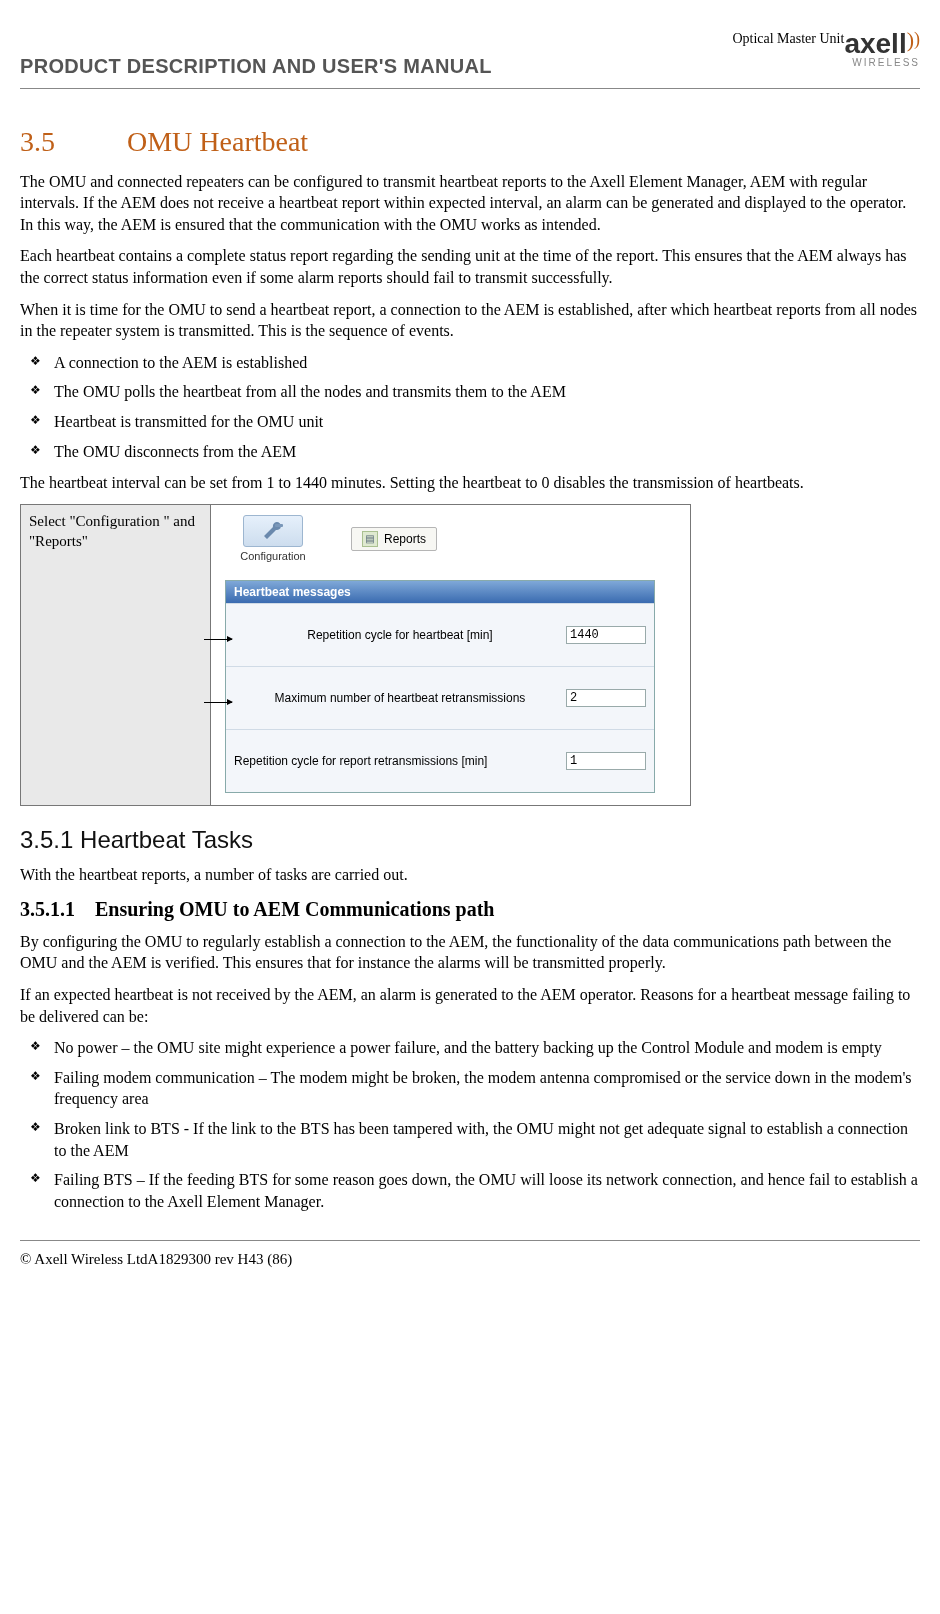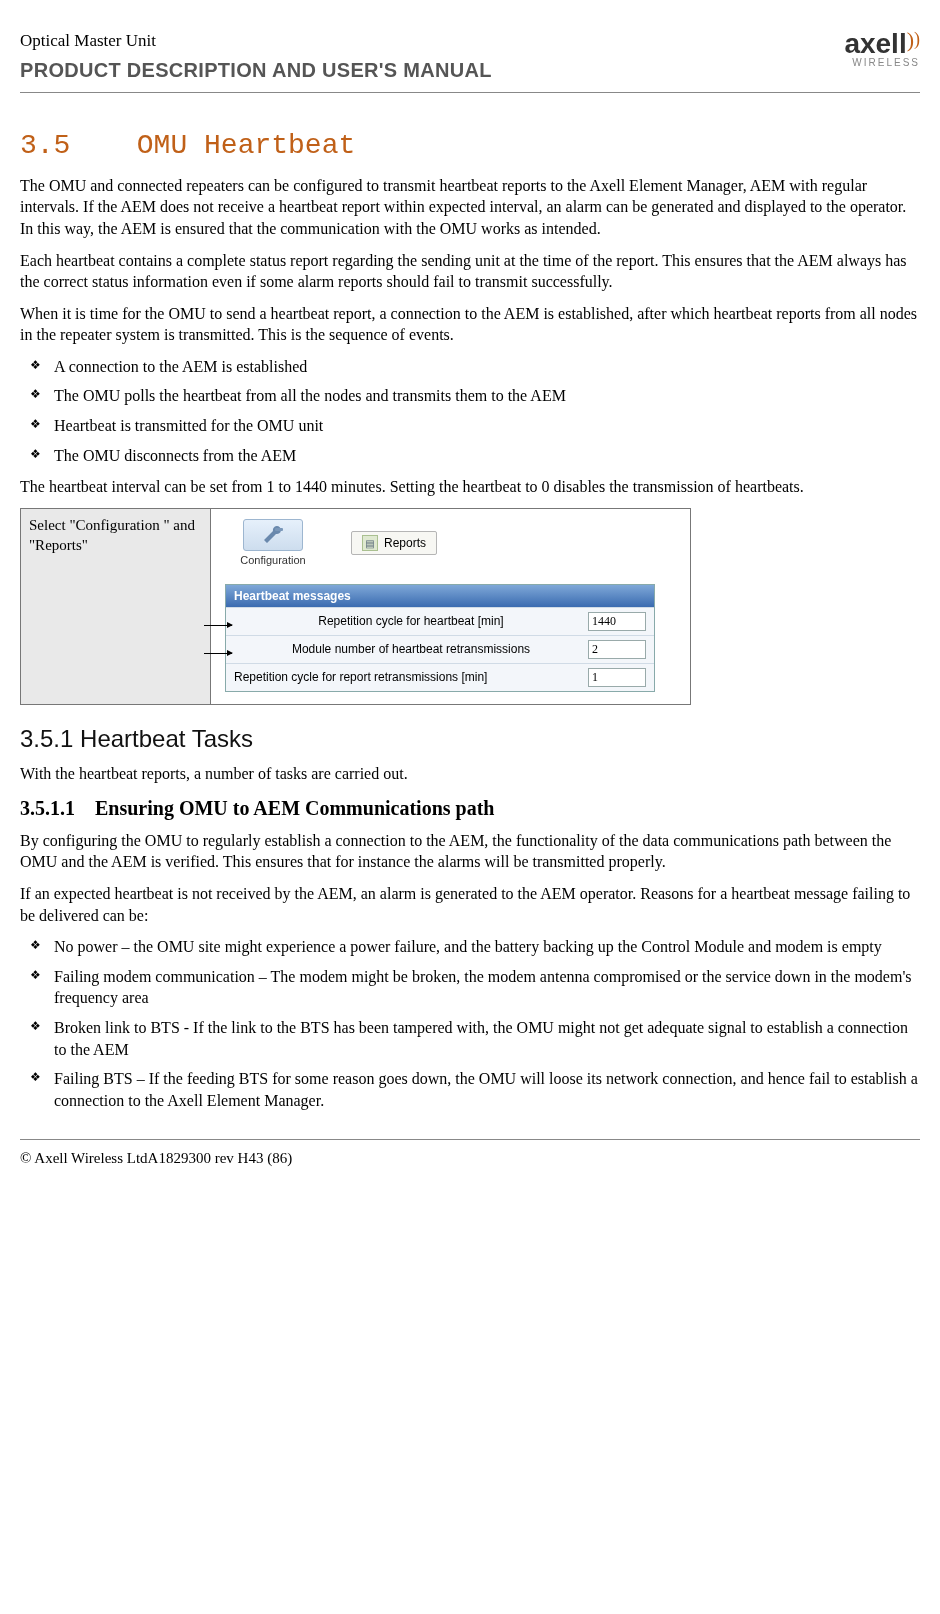--- a/index.html
+++ b/index.html
@@ -11,21 +11,21 @@
     padding: 30px 20px 30px 20px;
     font-size: 16px;
     line-height: 1.35;
   }
   .hdr-row {
     display: flex;
     justify-content: space-between;
     align-items: flex-start;
   }
   .hdr-left { flex: 1; }
-  .prod-title { font-size: 17px; margin-bottom: 4px; }
+  .prod-title { font-size: 14px; margin-bottom: 4px; text-align: right; }
   .manual-title {
     font-family: Arial, Helvetica, sans-serif;
     font-weight: bold;
     font-size: 20px;
     color: #555;
     letter-spacing: 0.3px;
   }
   .logo {
     text-align: right;
     line-height: 1;
@@ -40,21 +40,21 @@
   .logo-sub {
     font-size: 10px;
     color: #888;
     letter-spacing: 2px;
     font-family: Arial, sans-serif;
   }
   hr.rule { border: none; border-top: 1px solid #888; margin: 8px 0 34px 0; }
   hr.rule-footer { border: none; border-top: 1px solid #888; margin: 28px 0 8px 0; }
 
   h2.section {
-    font-family: Liberation Mono, monospace;
+    font-family: Liberation Serif, serif;
     color: #c06018;
     font-weight: normal;
     font-size: 28px;
     margin-bottom: 10px;
   }
   h2.section .num { display:inline-block; width: 100px; }
 
   p { margin-bottom: 10px; }
   ul.bullets { list-style: none; margin: 0 0 10px 0; padding: 0; }
   ul.bullets li {
@@ -117,24 +117,24 @@
     font-size:10px; color:#567;
   }
 
   .hb-panel { border:1px solid #8aa; width: 430px; font-family: Tahoma, Arial, sans-serif; font-size: 12px; }
   .hb-title {
     background: linear-gradient(#7fa8d8,#3a6bb0);
     color:#fff; font-weight:bold; padding:3px 8px;
   }
   .hb-row {
     display:flex; justify-content:space-between; align-items:center;
-    padding:4px 8px; border-top:1px solid #d0dbe6; background:#f3f6fa;
+    padding:22px 8px; border-top:1px solid #d0dbe6; background:#f3f6fa;
   }
   .hb-row input {
-    width: 58px; font-family: Liberation Serif, serif; font-size: 12px;
+    width: 80px; font-family: Liberation Mono, monospace; font-size: 12px;
     padding:1px 3px; border:1px solid #9aa;
   }
   .arrow-wrap { position: relative; height: 0; }
   .arrow {
     position:absolute; left:-30px; width:28px; height:1px; background:#000;
   }
   .arrow::after {
     content:""; position:absolute; right:-1px; top:-3px;
     border-left:6px solid #000; border-top:3px solid transparent; border-bottom:3px solid transparent;
   }
@@ -221,21 +221,21 @@
                   <div class="arrow" style="top:4px;"></div>
                 </div>
             <span>Repetition cycle for heartbeat [min]</span>
             <input value="1440" style="">
           </div>
 
           <div class="hb-row">
             <div class="arrow-wrap">
                   <div class="arrow" style="top:4px;"></div>
                 </div>
-            <span>Module number of heartbeat retransmissions</span>
+            <span>Maximum number of heartbeat retransmissions</span>
             <input value="2" style="">
           </div>
 
           <div class="hb-row">
             <span>Repetition cycle for report retransmissions [min]</span>
             <input value="1" style="">
           </div>
         </div>
       </div>
 

